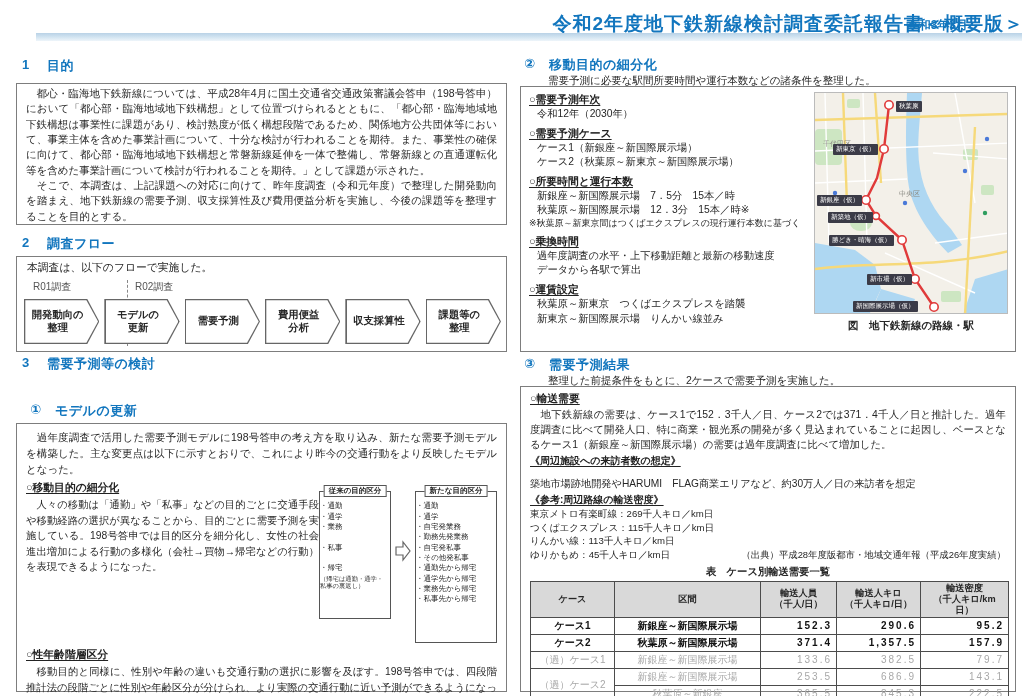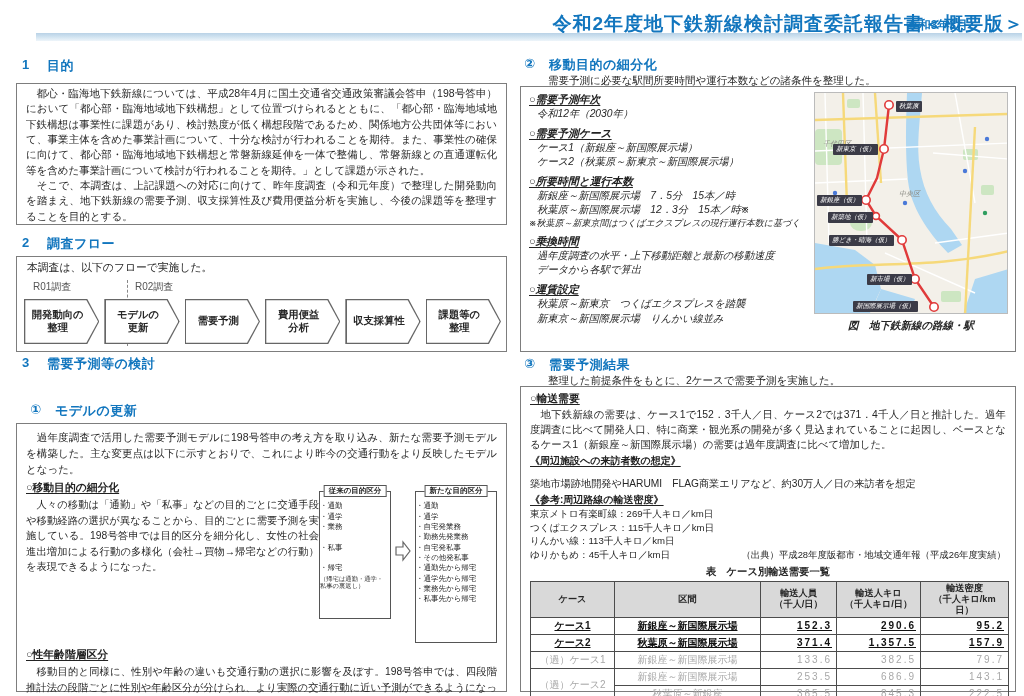--- a/index.html
+++ b/index.html
@@ -52,21 +52,21 @@
   .map-cap { width:194px; text-align:center; font-size:10.5px; font-weight:bold; margin-top:5px; color:#262626; }
 
   
   .ref-line { font-size:9.6px; line-height:1.42; white-space:pre-line; }
   .tbl-cap { text-align:center; font-size:10.3px; font-weight:bold; margin:3px 0 2px; }
   table.res { border-collapse:collapse; width:100%; table-layout:fixed; }
   table.res th, table.res td { border:1px solid #4c4c4c; padding:1px 4px; }
   table.res th { background:#d9d9d9; font-size:9.2px; font-weight:bold; line-height:1.2; white-space:pre-line; text-align:center; }
   table.res td { font-size:10px; height:17px; }
   td.c { text-align:center; } td.n { text-align:right; letter-spacing:2px; padding-right:8px; }
-  tr.bold td { font-weight:bold; color:#111;text-decoration:underline; }
+  tr.bold td { font-weight:bold; color:#111; }
   tr.past td { color:#a8a8a8; }
 </style>
 </head>
 <body>
 
 <div id="page">
 
   <div class="doc-title">令和2年度地下鉄新線検討調査委託報告書＜概要版＞</div>
   <div class="doc-date">令和3年3月</div>
   <div class="title-rule"></div>
@@ -170,21 +170,21 @@
 
     </div>
   </div>
 
   <div class="sec-h" style="left:524px; top:56px;">
     <span class="num">②</span>
     <span>移動目的の細分化</span>
   </div>
   <div style="position:absolute; left:548px; top:74px; font-size:10.5px;">需要予測に必要な駅間所要時間や運行本数などの諸条件を整理した。</div>
 
-  <div class="box" style="left:520px; top:86px; width:496px; height:266px; padding:6px 8px;font-style:italic;">
+  <div class="box" style="left:520px; top:86px; width:496px; height:266px; padding:6px 8px;">
     <div style="width:286px;">
       <div class="pitem">
         <div class="ulabel">○需要予測年次</div>
         <div class="pline">令和12年（2030年）</div>
       </div>
       <div class="pitem">
         <div class="ulabel">○需要予測ケース</div>
         <div class="pline">ケース1（新銀座～新国際展示場）
 ケース2（秋葉原～新東京～新国際展示場）</div>
       </div>

